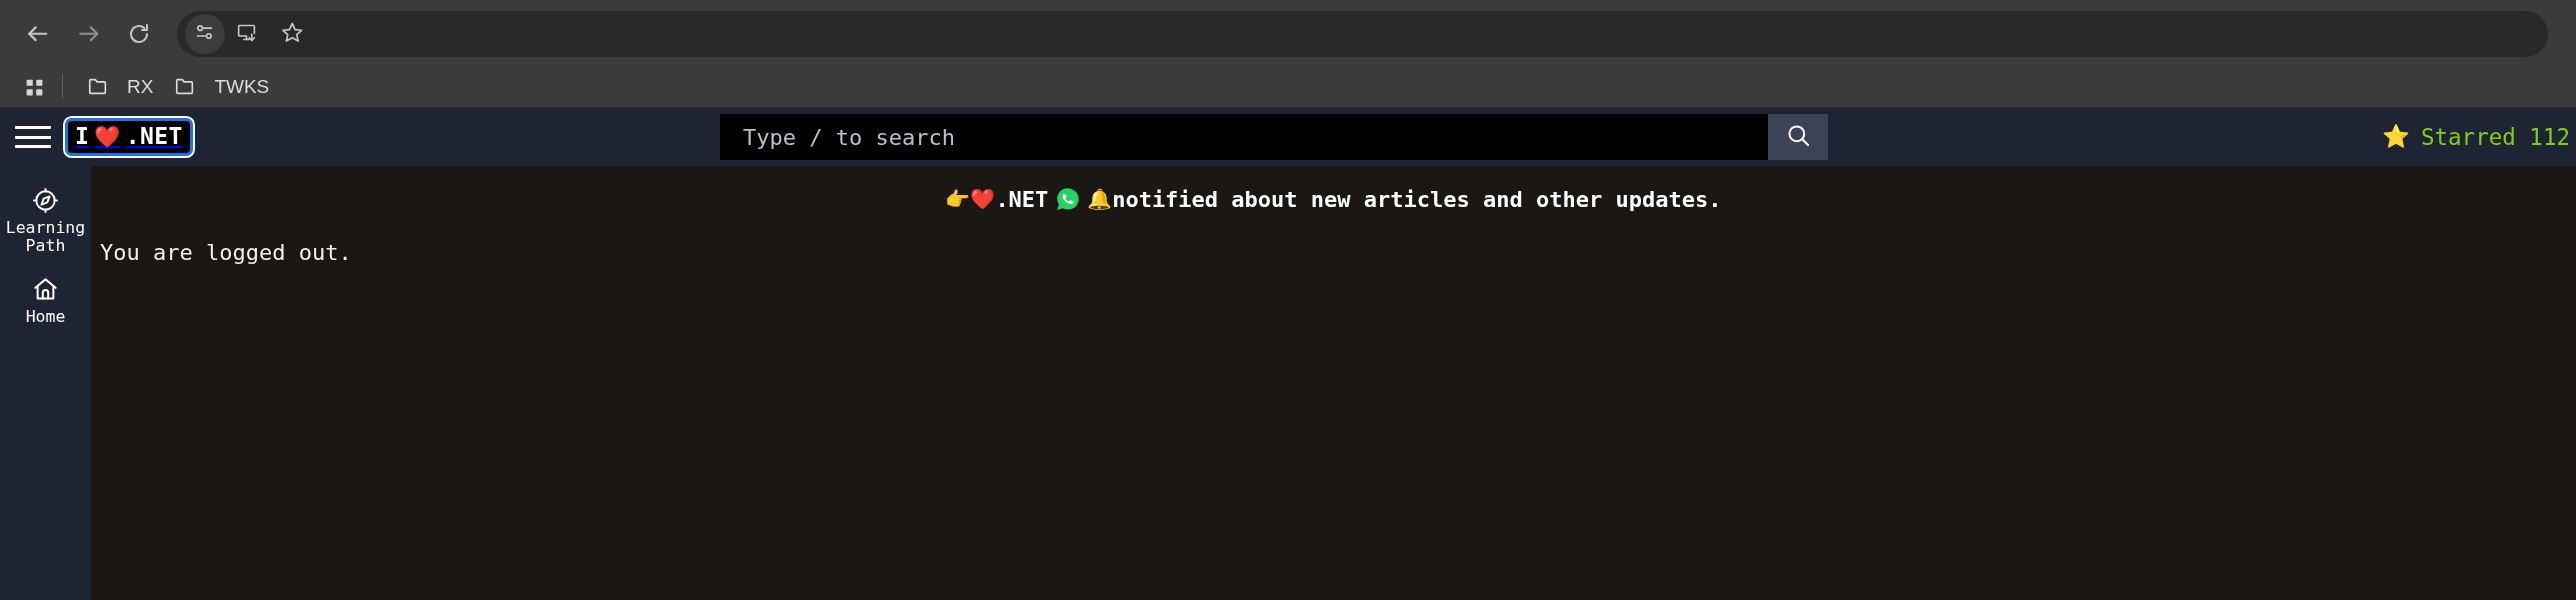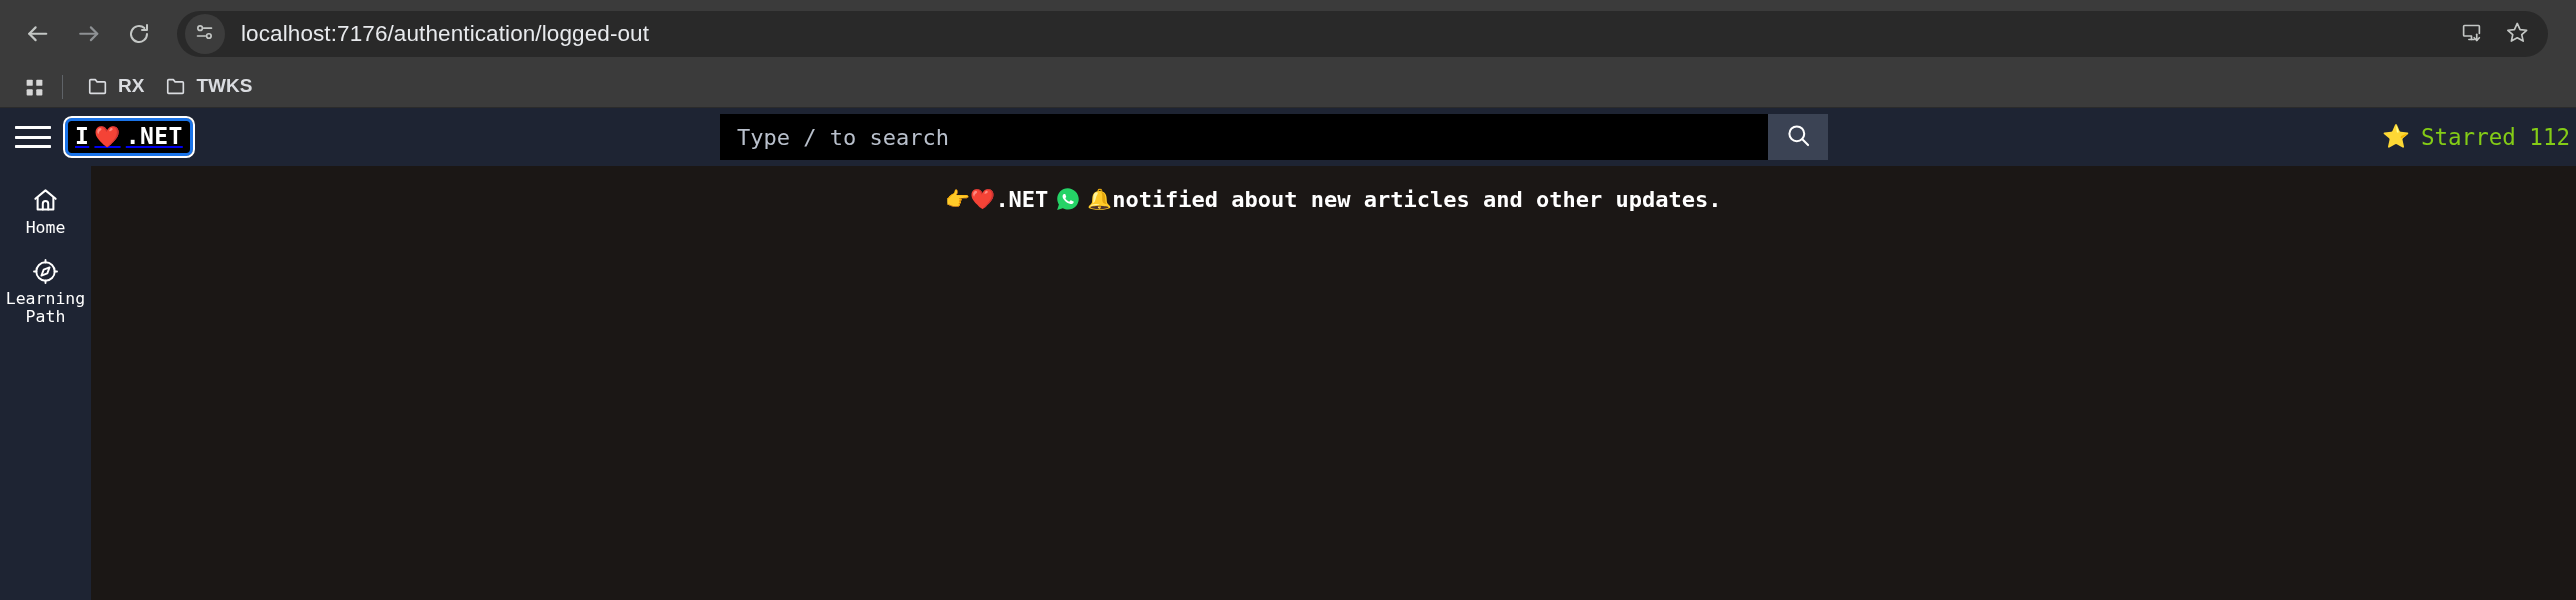--- a/index.html
+++ b/index.html
@@ -67,24 +67,23 @@
     height: 41px;
     display: flex;
     align-items: center;
     padding: 0 15px 0 18px;
     gap: 0;
     border-bottom: 0.7px solid #2b2b2b;
   }
   #apps-grid-icon { width: 33px; height: 33px; display:flex; align-items:center; justify-content:center; }
   .bm-divider { width: 1.5px; height: 24px; background: #5f6368; margin: 0 13.5px 0 10.5px; }
   .bookmark-item {
-    display: flex; align-items: flex-start; gap: 9px;
+    display: flex; align-items: center; gap: 18px;
     padding: 4.5px 10.5px;
     border-radius: 4.5px;
-    font-weight: bold;
   }
   .bookmark-label { color: #dadce0; font-size: 19px; white-space: nowrap; }
 
   
   #app { width: 100%; height: 533px; display: flex; flex-direction: column; }
 
   #app-header {
     height: 58px;
     background: #1e2433;
     display: flex;
@@ -128,21 +127,21 @@
     height: 46px;
   }
   #search-input {
     width: 1048px;
     background: #000000;
     border: none;
     outline: none;
     color: #fde047;
     font-family: "DejaVu Sans Mono", monospace;
     font-size: 22px;
-    padding: 0 17px;
+    padding: 0 23px;
   }
   #search-input::placeholder { color: #b9c0cc; opacity: 1; }
   #search-submit-button {
     width: 60px;
     background: #3b4354;
     border: none;
     display: flex; align-items: center; justify-content: center;
   }
 
   #starred-indicator {
@@ -254,21 +253,20 @@
       <div id="site-info-button">
         <span>
           <svg width="21" height="21" viewBox="0 0 24 24" fill="none" stroke="#c4c7c5" stroke-width="1.9" stroke-linecap="round">
             <line x1="11" y1="7" x2="20" y2="7"></line>
               <circle cx="7" cy="7" r="2.6"></circle>
             <line x1="4" y1="16" x2="13" y2="16"></line>
               <circle cx="17" cy="16" r="2.6"></circle>
           </svg>
         </span>
       </div>
-      <div id="url-text">localhost:7176/authentication/logged-out</div>
       <div class="url-right-icons">
         <div class="url-icon-btn">
           <span>
             <svg width="21" height="21" viewBox="0 0 24 24" fill="none" stroke="#c4c7c5" stroke-width="1.9" stroke-linecap="round" stroke-linejoin="round">
               <path d="M21 13V5a1 1 0 0 0-1-1H4a1 1 0 0 0-1 1v10a1 1 0 0 0 1 1h7"></path>
               <line x1="9" y1="20" x2="15" y2="20"></line>
                 <line x1="12" y1="16" x2="12" y2="20"></line>
               <line x1="18" y1="14" x2="18" y2="21"></line>
                 <polyline points="15,18 18,21 21,18"></polyline>
             </svg>
@@ -349,42 +347,42 @@
       <span class="starred-text">Starred 112</span>
     </div>
   </div>
 
   <div id="app-body">
 
     <nav id="sidebar">
 
       <div class="sidebar-item">
         <span class="si-icon">
-          <svg width="27" height="27" viewBox="0 0 24 24" fill="none" stroke="#ffffff" stroke-width="1.8" stroke-linejoin="round" stroke-linecap="round">
-            <path d="M3 10.5 12 3l9 7.5"></path>
-              <path d="M5 9.6V20h14V9.6"></path>
-              <path d="M9.6 20v-5.2a2.4 2.4 0 0 1 4.8 0V20"></path>
-          </svg>
-        </span>
-        <span class="si-label">Home</span>
-      </div>
-
-      <div class="sidebar-item">
-        <span class="si-icon">
           <svg width="27" height="27" viewBox="0 0 24 24" fill="none" stroke="#ffffff" stroke-width="1.7" stroke-linecap="round" stroke-linejoin="round">
             <circle cx="12" cy="12" r="8.2"></circle>
             <polygon points="15.6,8.4 13.6,13.6 8.4,15.6 10.4,10.4"></polygon>
             <line x1="12" y1="1.8" x2="12" y2="4"></line>
               <line x1="12" y1="20" x2="12" y2="22.2"></line>
             <line x1="1.8" y1="12" x2="4" y2="12"></line>
               <line x1="20" y1="12" x2="22.2" y2="12"></line>
           </svg>
         </span>
         <span class="si-label">Learning
 Path</span>
+      </div>
+
+      <div class="sidebar-item">
+        <span class="si-icon">
+          <svg width="27" height="27" viewBox="0 0 24 24" fill="none" stroke="#ffffff" stroke-width="1.8" stroke-linejoin="round" stroke-linecap="round">
+            <path d="M3 10.5 12 3l9 7.5"></path>
+              <path d="M5 9.6V20h14V9.6"></path>
+              <path d="M9.6 20v-5.2a2.4 2.4 0 0 1 4.8 0V20"></path>
+          </svg>
+        </span>
+        <span class="si-label">Home</span>
       </div>
 
 
     </nav>
 
     <main id="main-content">
 
       <div id="announcement-banner">
         <a id="announcement-link" href="#">
           <span class="emj">👉</span>
@@ -394,16 +392,17 @@
             <svg width="25.5" height="25.5" viewBox="0 0 32 32">
               <path fill="#25D366" d="M16 2.7C8.7 2.7 2.8 8.6 2.8 15.9c0 2.6.8 5.1 2.1 7.2L2.7 30l7.1-2.2c2 1.1 4.3 1.7 6.7 1.7h.1c7.3 0 13.2-5.9 13.2-13.2S23.3 2.7 16 2.7z"></path>
               <path fill="#ffffff" d="M22.4 19.1c-.3-.2-2-1-2.3-1.1-.3-.1-.5-.2-.8.2-.2.3-.8 1.1-1 1.3-.2.2-.4.2-.7.1-.3-.2-1.4-.5-2.7-1.7-1-.9-1.6-2-1.8-2.3-.2-.3 0-.5.1-.7.2-.2.3-.4.5-.6.2-.2.2-.3.3-.6.1-.2 0-.4 0-.6-.1-.2-.8-1.9-1-2.6-.3-.7-.5-.6-.8-.6h-.6c-.2 0-.6.1-.9.4-.3.3-1.2 1.1-1.2 2.8s1.2 3.3 1.4 3.5c.2.2 2.4 3.7 5.8 5.1.8.4 1.5.6 2 .7.8.3 1.6.2 2.2.2.7-.1 2-.8 2.3-1.6.3-.8.3-1.5.2-1.6-.1-.2-.3-.3-.6-.4z"></path>
             </svg>
           </span>
           <span class="emj">🔔</span>
           <span> notified about new articles and other updates.</span>
         </a>
       </div>
 
+      <div id="page-message">You are logged out.</div>
     </main>
   </div>
 </div>
 
 
 </body></html>

